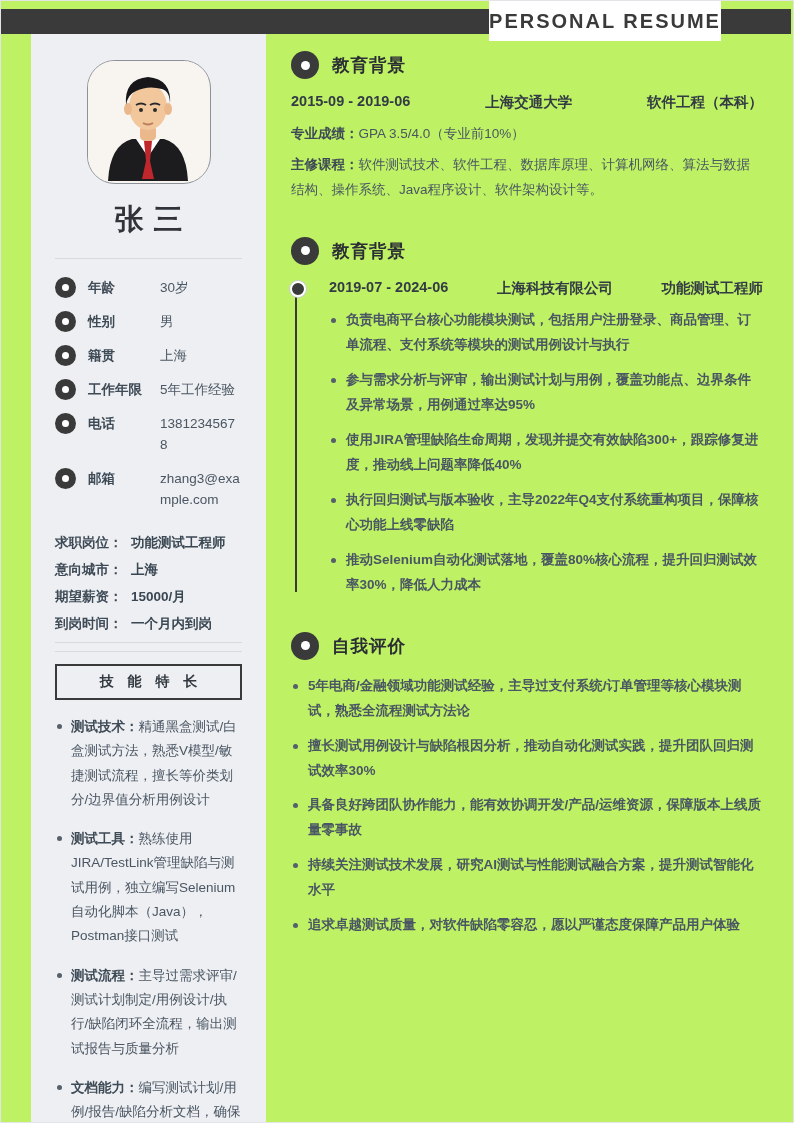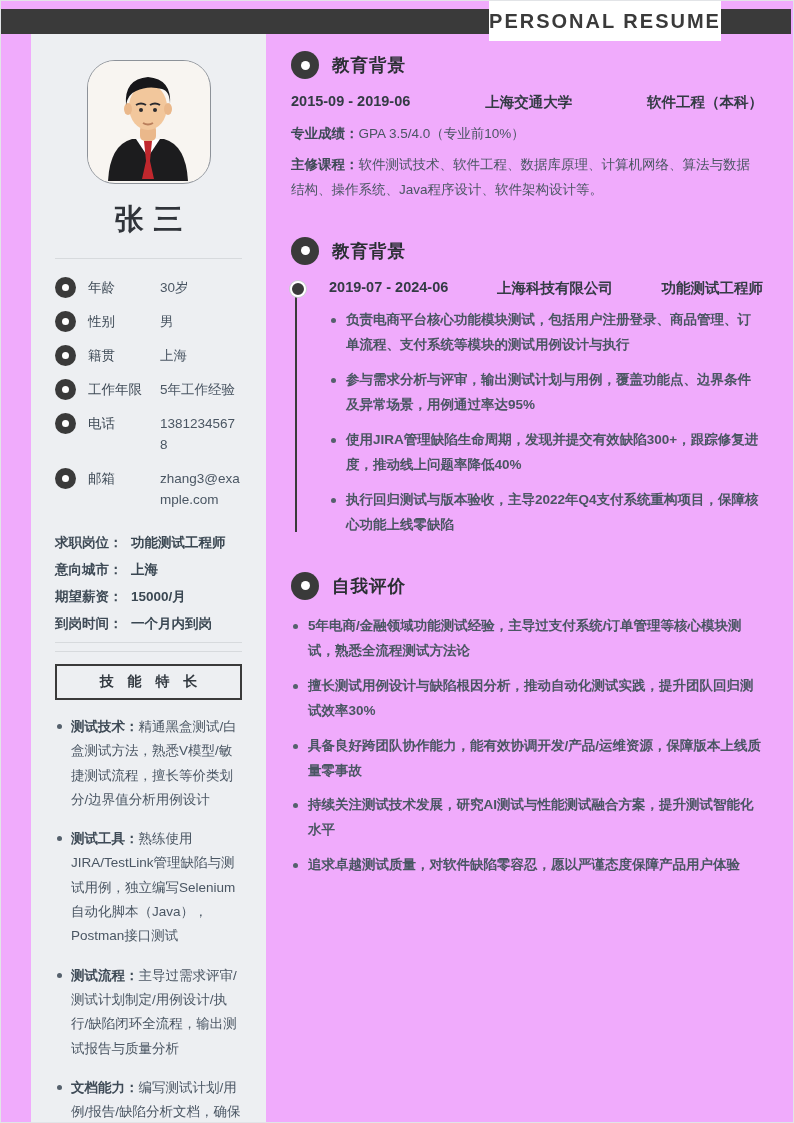--- a/index.html
+++ b/index.html
@@ -1,17 +1,17 @@
 <!DOCTYPE html>
 <html><head>
 <meta charset="utf-8">
 <style>
   html,body{margin:0;padding:0;background:#fafafa;}
   .page{
-    position:relative;width:794px;height:1123px;background:#f0abfc;
+    position:relative;width:794px;height:1123px;background:#bef264;
     border:1px solid #e2e4e7;box-sizing:border-box;overflow:hidden;
     font-family:"Liberation Sans","DejaVu Sans",sans-serif;color:#4a5663;
   }
   
   .topbar{position:absolute;top:8px;left:0;right:2px;height:25px;background:#3a3a3a;}
   .title-tab{
     position:absolute;top:0;left:488px;width:232px;height:40px;background:#ffffff;
     display:flex;align-items:center;justify-content:center;z-index:2;
   }
   .title-tab span{font-size:20px;font-weight:bold;letter-spacing:2px;color:#3a3a3a;}
@@ -30,21 +30,21 @@
     letter-spacing:10px;text-indent:10px;
   }
   .divider{height:1px;background:#d7dadd;margin:18px 0;}
   .divider.thin{margin:8px 0;}
   .info-row{display:flex;align-items:flex-start;margin-bottom:13px;}
   .donut{
     flex:0 0 21px;width:21px;height:21px;border-radius:50%;background:#3a3a3a;
     display:flex;align-items:center;justify-content:center;margin-top:0px;
   }
   .donut i{display:block;width:7px;height:7px;border-radius:50%;background:#ffffff;}
-  .info-label{flex:0 0 72px;margin-left:12px;font-size:13.5px;font-weight:normal;color:#3e4a56;line-height:21px;}
+  .info-label{flex:0 0 72px;margin-left:12px;font-size:13.5px;font-weight:bold;color:#3e4a56;line-height:21px;}
   .info-value{flex:1;font-size:13.5px;color:#4a5663;line-height:21px;word-break:break-all;}
   .intent{margin-top:24px;}
   .intent-row{display:flex;margin-bottom:9px;font-size:13.5px;font-weight:bold;}
   .intent-label{flex:0 0 76px;color:#3e4a56;}
   .intent-value{flex:1;color:#3a4752;}
   .skills-box{
     border:2px solid #3a3a3a;margin-top:12px;padding:7px 4px;text-align:center;
     font-size:14px;font-weight:bold;color:#333a41;letter-spacing:5px;text-indent:5px;
   }
   .skill-item{display:flex;margin-top:15px;font-size:13.5px;line-height:1.8;}
@@ -258,20 +258,24 @@
             <span class="txt">参与需求分析与评审，输出测试计划与用例，覆盖功能点、边界条件及异常场景，用例通过率达95%</span>
           </div>
           <div class="bullet">
             <span class="dot"></span>
             <span class="txt">使用JIRA管理缺陷生命周期，发现并提交有效缺陷300+，跟踪修复进度，推动线上问题率降低40%</span>
           </div>
           <div class="bullet">
             <span class="dot"></span>
             <span class="txt">执行回归测试与版本验收，主导2022年Q4支付系统重构项目，保障核心功能上线零缺陷</span>
           </div>
+          <div class="bullet">
+            <span class="dot"></span>
+            <span class="txt">推动Selenium自动化测试落地，覆盖80%核心流程，提升回归测试效率30%，降低人力成本</span>
+          </div>
         </div>
       </div>
     </div>
 
     <div class="section">
       <div class="section-head">
         <span class="sec-icon">
             <i></i>
           </span>
         <span class="sec-title">自我评价</span>

